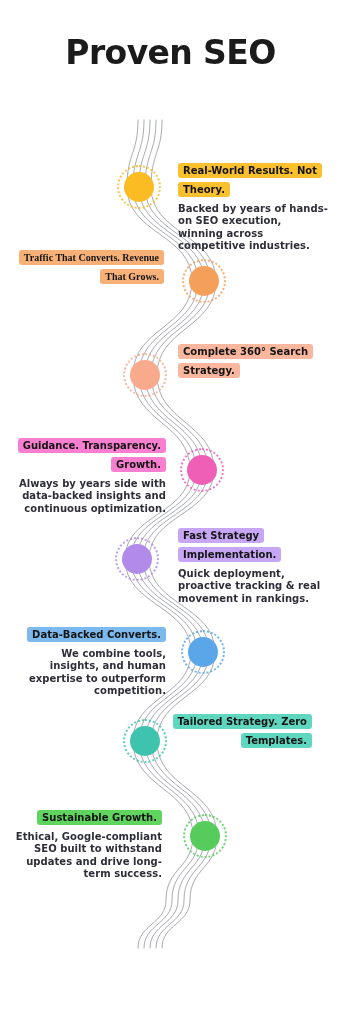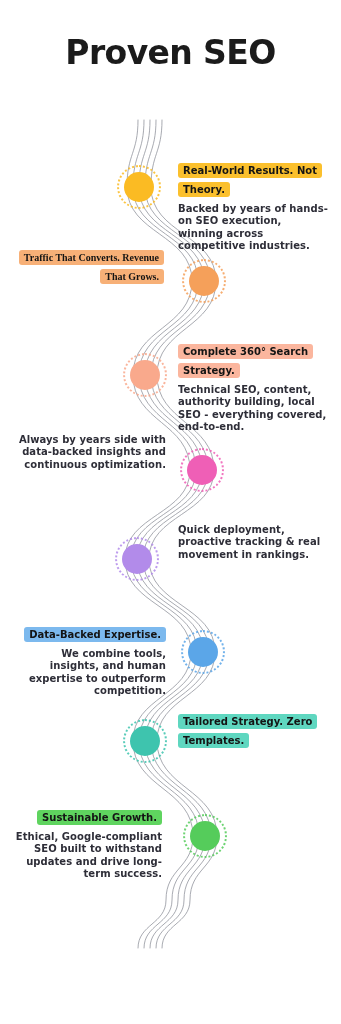--- a/index.html
+++ b/index.html
@@ -169,33 +169,34 @@
   <div id="items-layer">
       <div class="item right" style="left: 178px; top: 159px; width: 150px;">
         <div class="heading-wrap"><span class="item-heading" style="background: rgb(251, 192, 45);">Real-World Results. Not Theory.</span></div>
         <p class="item-body">Backed by years of hands-on SEO execution, winning across competitive industries.</p>
       </div>
       <div class="item left" style="left: 14px; top: 246px; width: 150px;">
         <div class="heading-wrap"><span class="item-heading" style="background: rgb(247, 176, 119); font-family: Liberation Serif, serif;">Traffic That Converts. Revenue That Grows.</span></div>
       </div>
       <div class="item right" style="left: 178px; top: 340px; width: 152px;">
         <div class="heading-wrap"><span class="item-heading" style="background: rgb(251, 182, 158); margin-top: 33px;">Complete 360° Search Strategy.</span></div>
-        <p class="item-body">Technical SEO, content, authority building, local SEO - everything covered, end-to-end.</p>
       </div>
       <div class="item left" style="left: 14px; top: 434px; width: 152px;">
+        <div class="heading-wrap"><span class="item-heading" style="background: rgb(251, 127, 208);">Guidance. Transparency. Growth.</span></div>
         <p class="item-body">Always by years side with data-backed insights and continuous optimization.</p>
       </div>
       <div class="item right" style="left: 178px; top: 524px; width: 152px;">
+        <div class="heading-wrap"><span class="item-heading" style="background: rgb(198, 166, 245);">Fast Strategy Implementation.</span></div>
         <p class="item-body">Quick deployment, proactive tracking &amp; real movement in rankings.</p>
       </div>
       <div class="item left" style="left: 14px; top: 623px; width: 152px;">
-        <div class="heading-wrap"><span class="item-heading" style="background: rgb(124, 185, 238);">Data-Backed Expertise.</span></div>
+        <div class="heading-wrap"><span class="item-heading" style="background: rgb(124, 185, 238);">Data-Backed Converts.</span></div>
         <p class="item-body">We combine tools, insights, and human expertise to outperform competition.</p>
       </div>
-      <div class="item right" style="left: 178px; top: 710px; width: 152px;">
+      <div class="item right" style="left: 160px; top: 710px; width: 152px; text-align: right;">
         <div class="heading-wrap"><span class="item-heading" style="background: rgb(95, 215, 192);">Tailored Strategy. Zero Templates.</span></div>
       </div>
       <div class="item left" style="left: 10px; top: 806px; width: 152px;">
         <div class="heading-wrap"><span class="item-heading" style="background: rgb(95, 212, 95);">Sustainable Growth.</span></div>
         <p class="item-body">Ethical, Google-compliant SEO built to withstand updates and drive long-term success.</p>
       </div>
     </div>
 
 </div>
 

